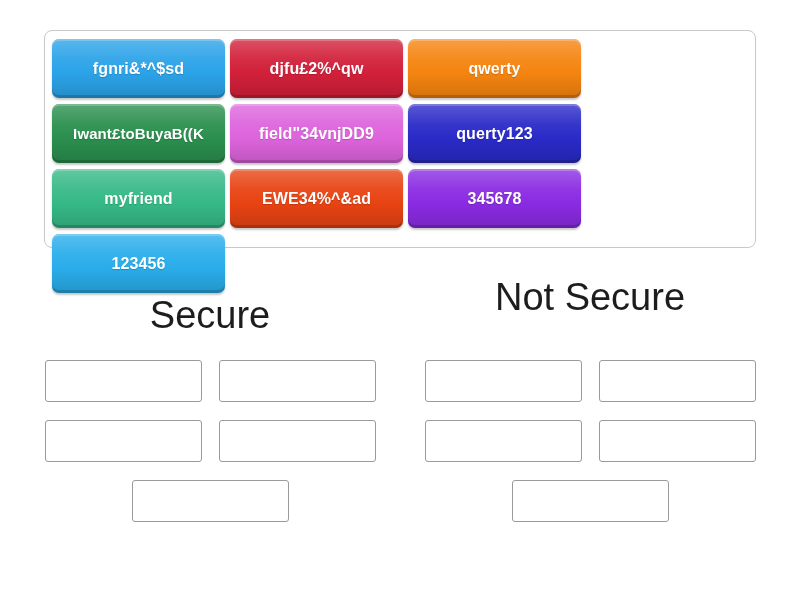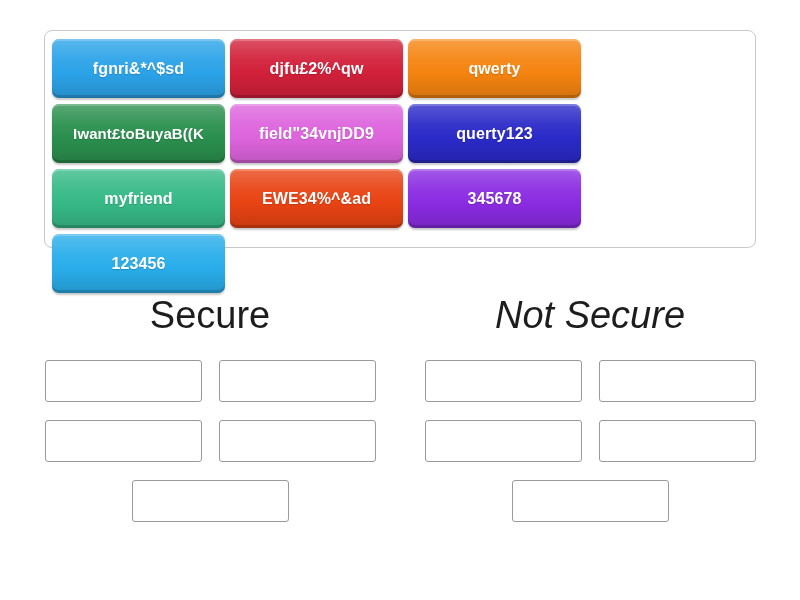--- a/index.html
+++ b/index.html
@@ -80,21 +80,21 @@
   .category-heading {
     position: absolute;
     font-size: 38px;
     font-weight: normal;
     color: #1d1d1d;
     letter-spacing: 0px;
     text-align: center;
     white-space: nowrap;
   }
   #heading-left  { left: 20px;  top: 294px; width: 380px; }
-  #heading-right { left: 400px; top: 294px; width: 380px; font-style: italic; }
+  #heading-right { left: 400px; top: 276px; width: 380px; }
 
   
   .dropzone-column {
     position: absolute;
     top: 360px;
     width: 380px;
   }
   #column-left  { left: 20px; }
   #column-right { left: 400px; }
 

